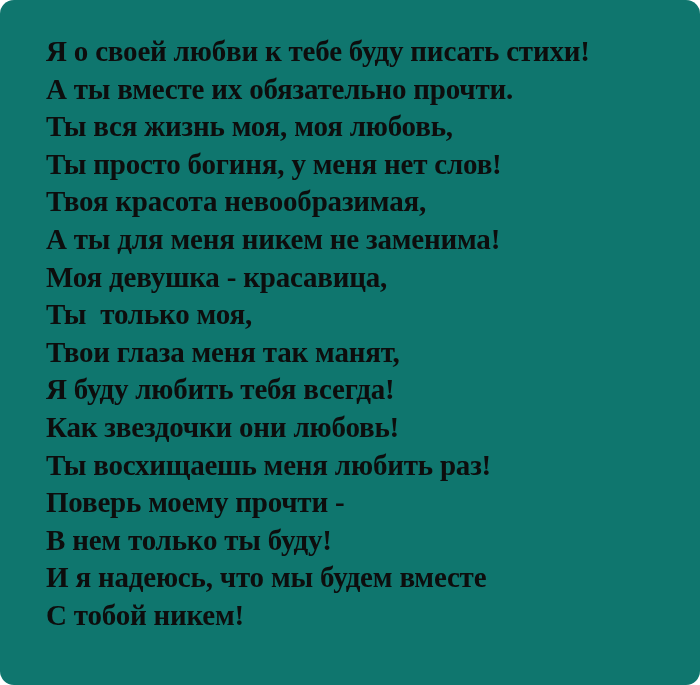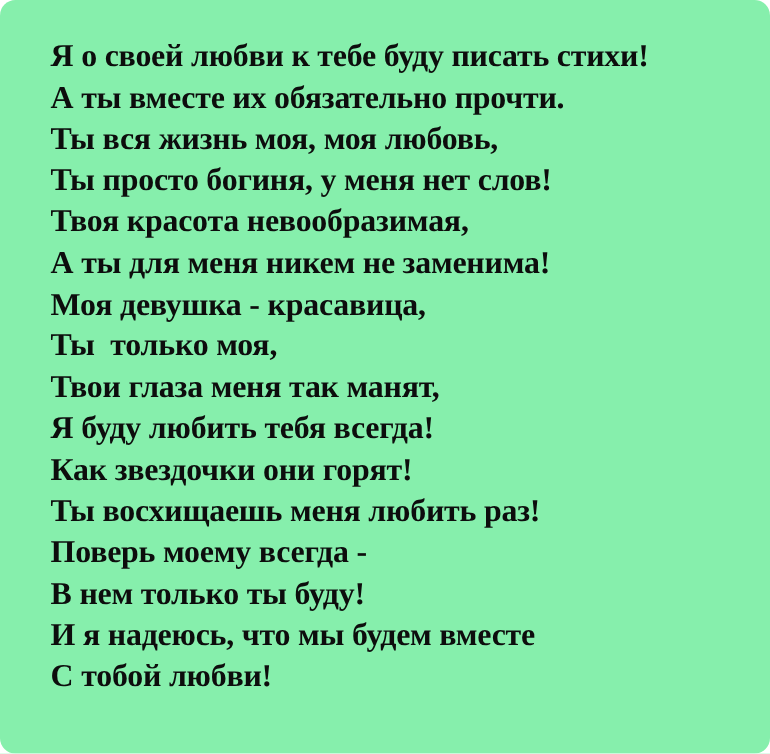--- a/index.html
+++ b/index.html
@@ -5,21 +5,21 @@
     html, body {
       margin: 0;
       padding: 0;
       background: #ffffff;
     }
     .poem-card {
       position: relative;
       width: 700px;
       height: 685px;
       box-sizing: border-box;
-      background: #86efac;
+      background: #0f766e;
       border-radius: 14px;
       overflow: hidden;
       padding: 33px 30px 0 46px;
     }
     .poem-line {
       margin: 0;
       font-family: "Liberation Serif", "DejaVu Serif", serif;
       font-weight: bold;
       font-size: 29px;
       line-height: 37.6px;
@@ -35,19 +35,19 @@
   <p class="poem-line">Я о своей любви к тебе буду писать стихи!</p>
   <p class="poem-line">А ты вместе их обязательно прочти.</p>
   <p class="poem-line">Ты вся жизнь моя, моя любовь,</p>
   <p class="poem-line">Ты просто богиня, у меня нет слов!</p>
   <p class="poem-line">Твоя красота невообразимая,</p>
   <p class="poem-line">А ты для меня никем не заменима!</p>
   <p class="poem-line">Моя девушка - красавица,</p>
   <p class="poem-line">Ты  только моя,</p>
   <p class="poem-line">Твои глаза меня так манят,</p>
   <p class="poem-line">Я буду любить тебя всегда!</p>
-  <p class="poem-line">Как звездочки они горят!</p>
+  <p class="poem-line">Как звездочки они любовь!</p>
   <p class="poem-line">Ты восхищаешь меня любить раз!</p>
-  <p class="poem-line">Поверь моему всегда -</p>
+  <p class="poem-line">Поверь моему прочти -</p>
   <p class="poem-line">В нем только ты буду!</p>
   <p class="poem-line">И я надеюсь, что мы будем вместе</p>
-  <p class="poem-line">С тобой любви!</p>
+  <p class="poem-line">С тобой никем!</p>
 </div>
 
 </body></html>

